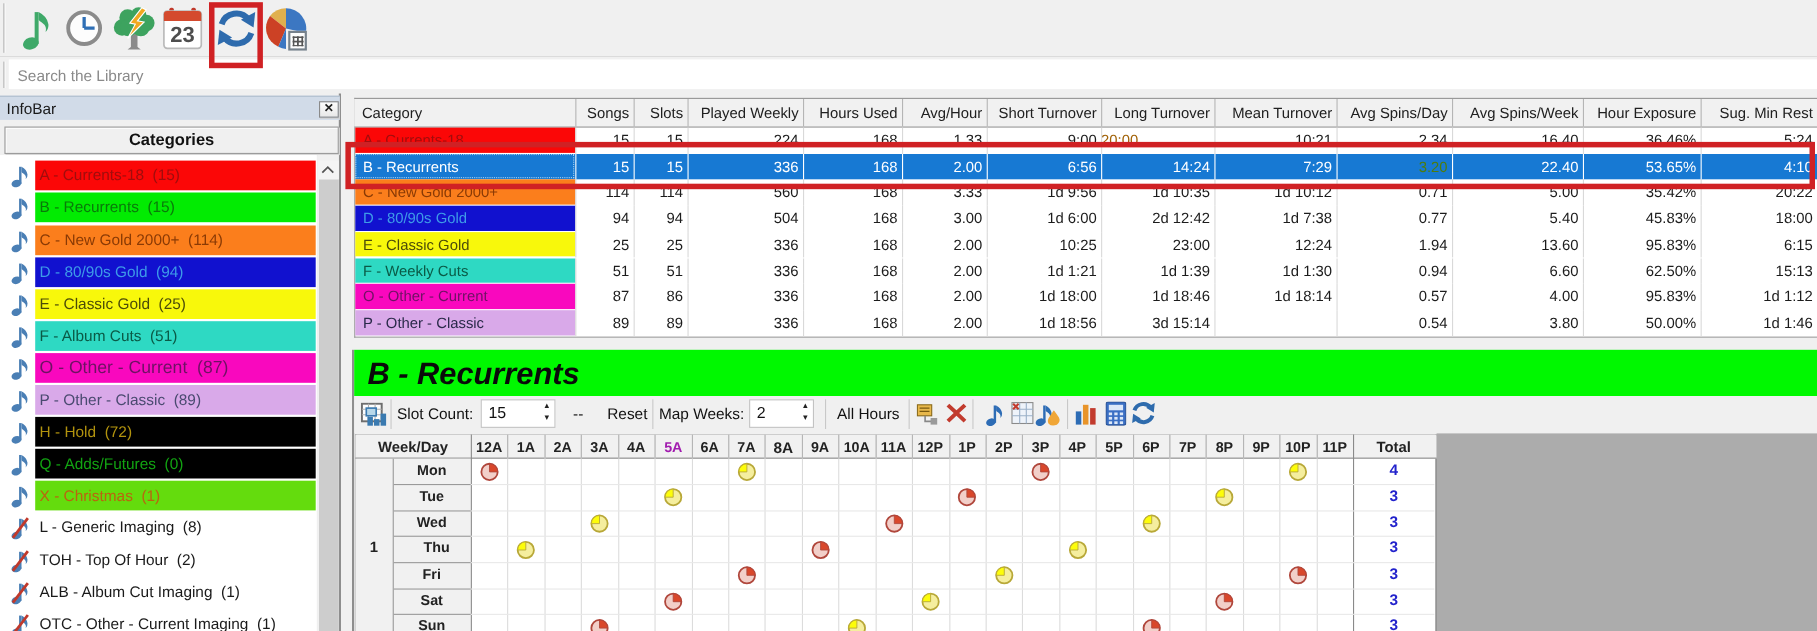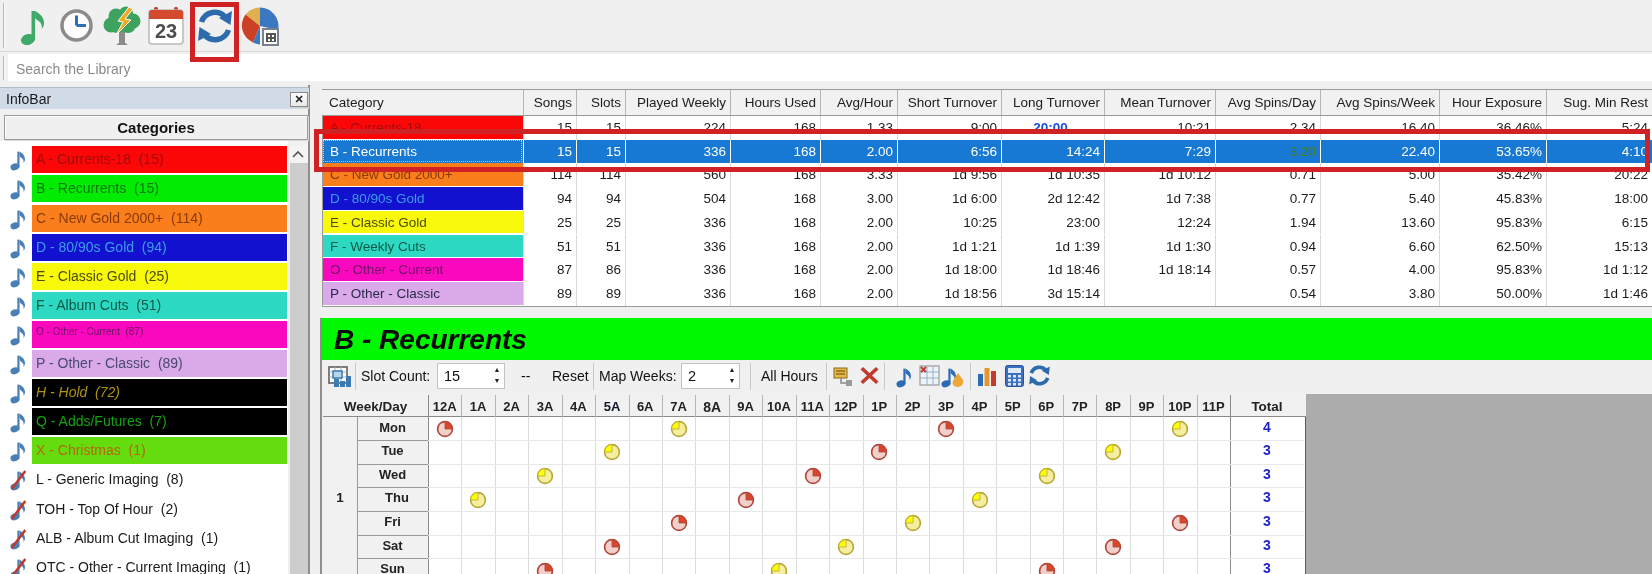--- a/index.html
+++ b/index.html
@@ -104,42 +104,42 @@
     <path d="M9 2.5 Q13.6 5 14.2 9.2 Q14.5 11.6 12.6 13.4 Q13.6 10.4 10.6 8.4 Q9.2 7.6 9 6.8 Z" fill="#4a7fb5"></path>
   </svg>
 <div class="abs" style="left:32px;top:291.8px;width:255px;height:27px;background:#2ed9c3;"></div>
 <div class="abs" style="left:36px;top:296.8px;font-size:14px;color:#0a5a46;white-space:pre;">F - Album Cuts  (51)</div>
 <svg class="abs" style="left:10px;top:323.9px;" width="17" height="22" viewBox="0 0 16 21">
     <ellipse cx="4.6" cy="17" rx="4.3" ry="3.2" fill="#4a7fb5" transform="rotate(-18 4.6 17)"></ellipse>
     <rect x="6.9" y="2.5" width="2.1" height="15" fill="#4a7fb5"></rect>
     <path d="M9 2.5 Q13.6 5 14.2 9.2 Q14.5 11.6 12.6 13.4 Q13.6 10.4 10.6 8.4 Q9.2 7.6 9 6.8 Z" fill="#4a7fb5"></path>
   </svg>
 <div class="abs" style="left:32px;top:320.9px;width:255px;height:27px;background:#f908be;"></div>
-<div class="abs" style="left:36px;top:325.9px;font-size:10px;color:#6e1263;white-space:pre;">O - Other - Current  (87)</div>
+<div class="abs" style="left:36px;top:325.9px;font-size:16px;color:#6e1263;white-space:pre;">O - Other - Current  (87)</div>
 <svg class="abs" style="left:10px;top:353.0px;" width="17" height="22" viewBox="0 0 16 21">
     <ellipse cx="4.6" cy="17" rx="4.3" ry="3.2" fill="#4a7fb5" transform="rotate(-18 4.6 17)"></ellipse>
     <rect x="6.9" y="2.5" width="2.1" height="15" fill="#4a7fb5"></rect>
     <path d="M9 2.5 Q13.6 5 14.2 9.2 Q14.5 11.6 12.6 13.4 Q13.6 10.4 10.6 8.4 Q9.2 7.6 9 6.8 Z" fill="#4a7fb5"></path>
   </svg>
 <div class="abs" style="left:32px;top:350.0px;width:255px;height:27px;background:#d9a9e9;"></div>
 <div class="abs" style="left:36px;top:355.0px;font-size:14px;color:#4a4a70;white-space:pre;">P - Other - Classic  (89)</div>
 <svg class="abs" style="left:10px;top:382.1px;" width="17" height="22" viewBox="0 0 16 21">
     <ellipse cx="4.6" cy="17" rx="4.3" ry="3.2" fill="#4a7fb5" transform="rotate(-18 4.6 17)"></ellipse>
     <rect x="6.9" y="2.5" width="2.1" height="15" fill="#4a7fb5"></rect>
     <path d="M9 2.5 Q13.6 5 14.2 9.2 Q14.5 11.6 12.6 13.4 Q13.6 10.4 10.6 8.4 Q9.2 7.6 9 6.8 Z" fill="#4a7fb5"></path>
   </svg>
 <div class="abs" style="left:32px;top:379.1px;width:255px;height:27px;background:#000000;"></div>
-<div class="abs" style="left:36px;top:384.1px;font-size:14px;color:#b2930e;white-space:pre;font-style:italic;">H - Hold  (72)</div>
+<div class="abs" style="left:36px;top:384.1px;font-size:14px;color:#b2930e;white-space:pre;">H - Hold  (72)</div>
 <svg class="abs" style="left:10px;top:411.2px;" width="17" height="22" viewBox="0 0 16 21">
     <ellipse cx="4.6" cy="17" rx="4.3" ry="3.2" fill="#4a7fb5" transform="rotate(-18 4.6 17)"></ellipse>
     <rect x="6.9" y="2.5" width="2.1" height="15" fill="#4a7fb5"></rect>
     <path d="M9 2.5 Q13.6 5 14.2 9.2 Q14.5 11.6 12.6 13.4 Q13.6 10.4 10.6 8.4 Q9.2 7.6 9 6.8 Z" fill="#4a7fb5"></path>
   </svg>
 <div class="abs" style="left:32px;top:408.2px;width:255px;height:27px;background:#000000;"></div>
-<div class="abs" style="left:36px;top:413.2px;font-size:14px;color:#12a312;white-space:pre;">Q - Adds/Futures  (7)</div>
+<div class="abs" style="left:36px;top:413.2px;font-size:14px;color:#12a312;white-space:pre;">Q - Adds/Futures  (0)</div>
 <svg class="abs" style="left:10px;top:440.3px;" width="17" height="22" viewBox="0 0 16 21">
     <ellipse cx="4.6" cy="17" rx="4.3" ry="3.2" fill="#4a7fb5" transform="rotate(-18 4.6 17)"></ellipse>
     <rect x="6.9" y="2.5" width="2.1" height="15" fill="#4a7fb5"></rect>
     <path d="M9 2.5 Q13.6 5 14.2 9.2 Q14.5 11.6 12.6 13.4 Q13.6 10.4 10.6 8.4 Q9.2 7.6 9 6.8 Z" fill="#4a7fb5"></path>
   </svg>
 <div class="abs" style="left:32px;top:437.3px;width:255px;height:27px;background:#64dc0d;"></div>
 <div class="abs" style="left:36px;top:442.3px;font-size:14px;color:#ba6410;white-space:pre;">X - Christmas  (1)</div>
 <svg class="abs" style="left:10px;top:469.4px;" width="17" height="22" viewBox="0 0 16 21">
     <ellipse cx="4.6" cy="17" rx="4.3" ry="3.2" fill="#4a7fb5" transform="rotate(-18 4.6 17)"></ellipse>
     <rect x="6.9" y="2.5" width="2.1" height="15" fill="#4a7fb5"></rect>
@@ -202,21 +202,21 @@
 <div class="abs" style="left:1546px;top:95px;width:102px;text-align:right;font-size:13.5px;color:#202020;">Sug. Min Rest</div>
 <div class="abs" style="left:1546px;top:90px;width:1px;height:25px;background:#b5b5b5;"></div>
 <div class="abs" style="left:323px;top:116.0px;width:200px;height:22.7px;background:#fb0707;"></div>
 <div class="abs" style="left:330px;top:120.0px;font-size:13.5px;color:#a00d0d;">A - Currents-18</div>
 <div class="abs" style="left:523px;top:120.0px;width:49px;text-align:right;font-size:13.5px;color:#1c1c1c;">15</div>
 <div class="abs" style="left:576px;top:120.0px;width:45px;text-align:right;font-size:13.5px;color:#1c1c1c;">15</div>
 <div class="abs" style="left:625px;top:120.0px;width:101px;text-align:right;font-size:13.5px;color:#1c1c1c;">224</div>
 <div class="abs" style="left:730px;top:120.0px;width:86px;text-align:right;font-size:13.5px;color:#1c1c1c;">168</div>
 <div class="abs" style="left:820px;top:120.0px;width:73px;text-align:right;font-size:13.5px;color:#1c1c1c;">1.33</div>
 <div class="abs" style="left:897px;top:120.0px;width:100px;text-align:right;font-size:13.5px;color:#1c1c1c;">9:00</div>
-<div class="abs" style="left:1001px;top:120.0px;width:99px;text-align:center;font-size:13.5px;color:#1d4ed8;font-weight:bold;">20:00</div>
+<div class="abs" style="left:1001px;top:120.0px;width:99px;text-align:left;font-size:13.5px;color:#a16207;">20:00</div>
 <div class="abs" style="left:1104px;top:120.0px;width:107px;text-align:right;font-size:13.5px;color:#1c1c1c;">10:21</div>
 <div class="abs" style="left:1215px;top:120.0px;width:101px;text-align:right;font-size:13.5px;color:#1c1c1c;">2.34</div>
 <div class="abs" style="left:1320px;top:120.0px;width:115px;text-align:right;font-size:13.5px;color:#1c1c1c;">16.40</div>
 <div class="abs" style="left:1439px;top:120.0px;width:103px;text-align:right;font-size:13.5px;color:#1c1c1c;">36.46%</div>
 <div class="abs" style="left:1546px;top:120.0px;width:102px;text-align:right;font-size:13.5px;color:#1c1c1c;">5:24</div>
 <div class="abs" style="left:523px;top:116.0px;width:1px;height:23.7px;background:#d9d9d9;"></div>
 <div class="abs" style="left:576px;top:116.0px;width:1px;height:23.7px;background:#d9d9d9;"></div>
 <div class="abs" style="left:625px;top:116.0px;width:1px;height:23.7px;background:#d9d9d9;"></div>
 <div class="abs" style="left:730px;top:116.0px;width:1px;height:23.7px;background:#d9d9d9;"></div>
 <div class="abs" style="left:820px;top:116.0px;width:1px;height:23.7px;background:#d9d9d9;"></div>
@@ -503,21 +503,21 @@
 <div class="abs" style="left:1306px;top:394px;width:346px;height:180px;background:#acacac;"></div>
 <div class="abs" style="left:323px;top:395px;width:983px;height:179px;background:#fff;border:1px solid #5a5a5a;border-bottom:none;"></div>
 <div class="abs" style="left:323px;top:395px;width:983px;height:21.5px;background:#f1f1f1;border-bottom:1px solid #8a8a8a;"></div>
 <div class="abs" style="left:323px;top:416.5px;width:105px;height:157.5px;background:#f1f1f1;"></div>
 <div class="abs" style="left:323px;top:399px;width:105px;text-align:center;font-size:13.5px;font-weight:bold;color:#222;">Week/Day</div>
 <div class="abs" style="left:428.0px;top:399px;width:33.4px;text-align:center;font-size:13px;font-weight:bold;color:#222;">12A</div>
 <div class="abs" style="left:461.4px;top:399px;width:33.4px;text-align:center;font-size:13px;font-weight:bold;color:#222;">1A</div>
 <div class="abs" style="left:494.8px;top:399px;width:33.4px;text-align:center;font-size:13px;font-weight:bold;color:#222;">2A</div>
 <div class="abs" style="left:528.3px;top:399px;width:33.4px;text-align:center;font-size:13px;font-weight:bold;color:#222;">3A</div>
 <div class="abs" style="left:561.7px;top:399px;width:33.4px;text-align:center;font-size:13px;font-weight:bold;color:#222;">4A</div>
-<div class="abs" style="left:595.1px;top:399px;width:34px;text-align:center;font-size:13px;font-weight:bold;color:#0f172a;">5A</div>
+<div class="abs" style="left:595.1px;top:399px;width:34px;text-align:center;font-size:13px;font-weight:bold;color:#a21caf;">5A</div>
 <div class="abs" style="left:628.5px;top:399px;width:33.4px;text-align:center;font-size:13px;font-weight:bold;color:#222;">6A</div>
 <div class="abs" style="left:661.9px;top:399px;width:33.4px;text-align:center;font-size:13px;font-weight:bold;color:#222;">7A</div>
 <div class="abs" style="left:695.4px;top:399px;width:33.4px;text-align:center;font-size:14px;font-weight:bold;color:#222;">8A</div>
 <div class="abs" style="left:728.8px;top:399px;width:33.4px;text-align:center;font-size:13px;font-weight:bold;color:#222;">9A</div>
 <div class="abs" style="left:762.2px;top:399px;width:33.4px;text-align:center;font-size:13px;font-weight:bold;color:#222;">10A</div>
 <div class="abs" style="left:795.6px;top:399px;width:33.4px;text-align:center;font-size:13px;font-weight:bold;color:#222;">11A</div>
 <div class="abs" style="left:829.0px;top:399px;width:33.4px;text-align:center;font-size:13px;font-weight:bold;color:#222;">12P</div>
 <div class="abs" style="left:862.5px;top:399px;width:33.4px;text-align:center;font-size:13px;font-weight:bold;color:#222;">1P</div>
 <div class="abs" style="left:895.9px;top:399px;width:33.4px;text-align:center;font-size:13px;font-weight:bold;color:#222;">2P</div>
 <div class="abs" style="left:929.3px;top:399px;width:33.4px;text-align:center;font-size:13px;font-weight:bold;color:#222;">3P</div>

